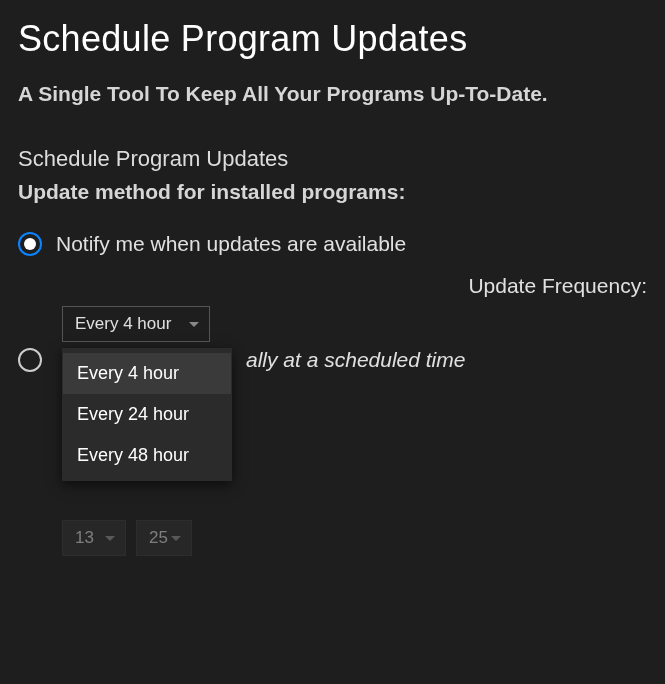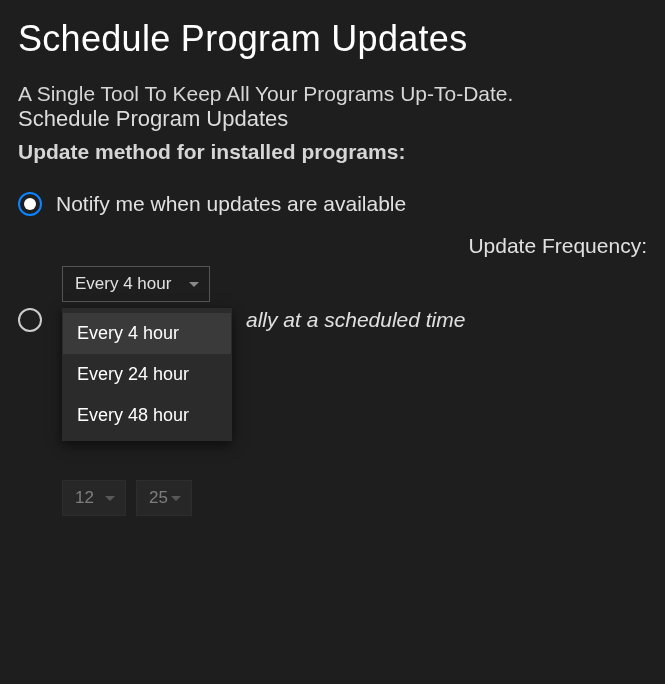--- a/index.html
+++ b/index.html
@@ -18,22 +18,23 @@
     }
     .page-title {
       font-size: 36px;
       font-weight: 300;
       color: #ffffff;
       margin-bottom: 22px;
       letter-spacing: 0.3px;
     }
     .subtitle {
       font-size: 21px;
-      font-weight: 400;
+      font-weight: 700;
       color: #d6d6d6;
+      margin-bottom: 40px;
     }
     .section-title {
       font-size: 22px;
       font-weight: 400;
       color: #dddddd;
       margin-bottom: 8px;
     }
     .section-desc {
       font-size: 21px;
       font-weight: 700;
@@ -192,20 +193,20 @@
 </div>
 
 <div class="radio-row second">
   <div class="radio-outer unselected"></div>
   <span style="width:170px;"></span>
   <span class="partial-label">ally at a scheduled time</span>
 </div>
 
 <div class="indent time-row">
   <div class="time-select w1">
-    <span class="time-val">12</span>
+    <span class="time-val">13</span>
     <span class="chevron"></span>
   </div>
   <div class="time-select w2">
     <span class="time-val">25</span>
     <span class="chevron"></span>
   </div>
 </div>
 
 </body></html>

